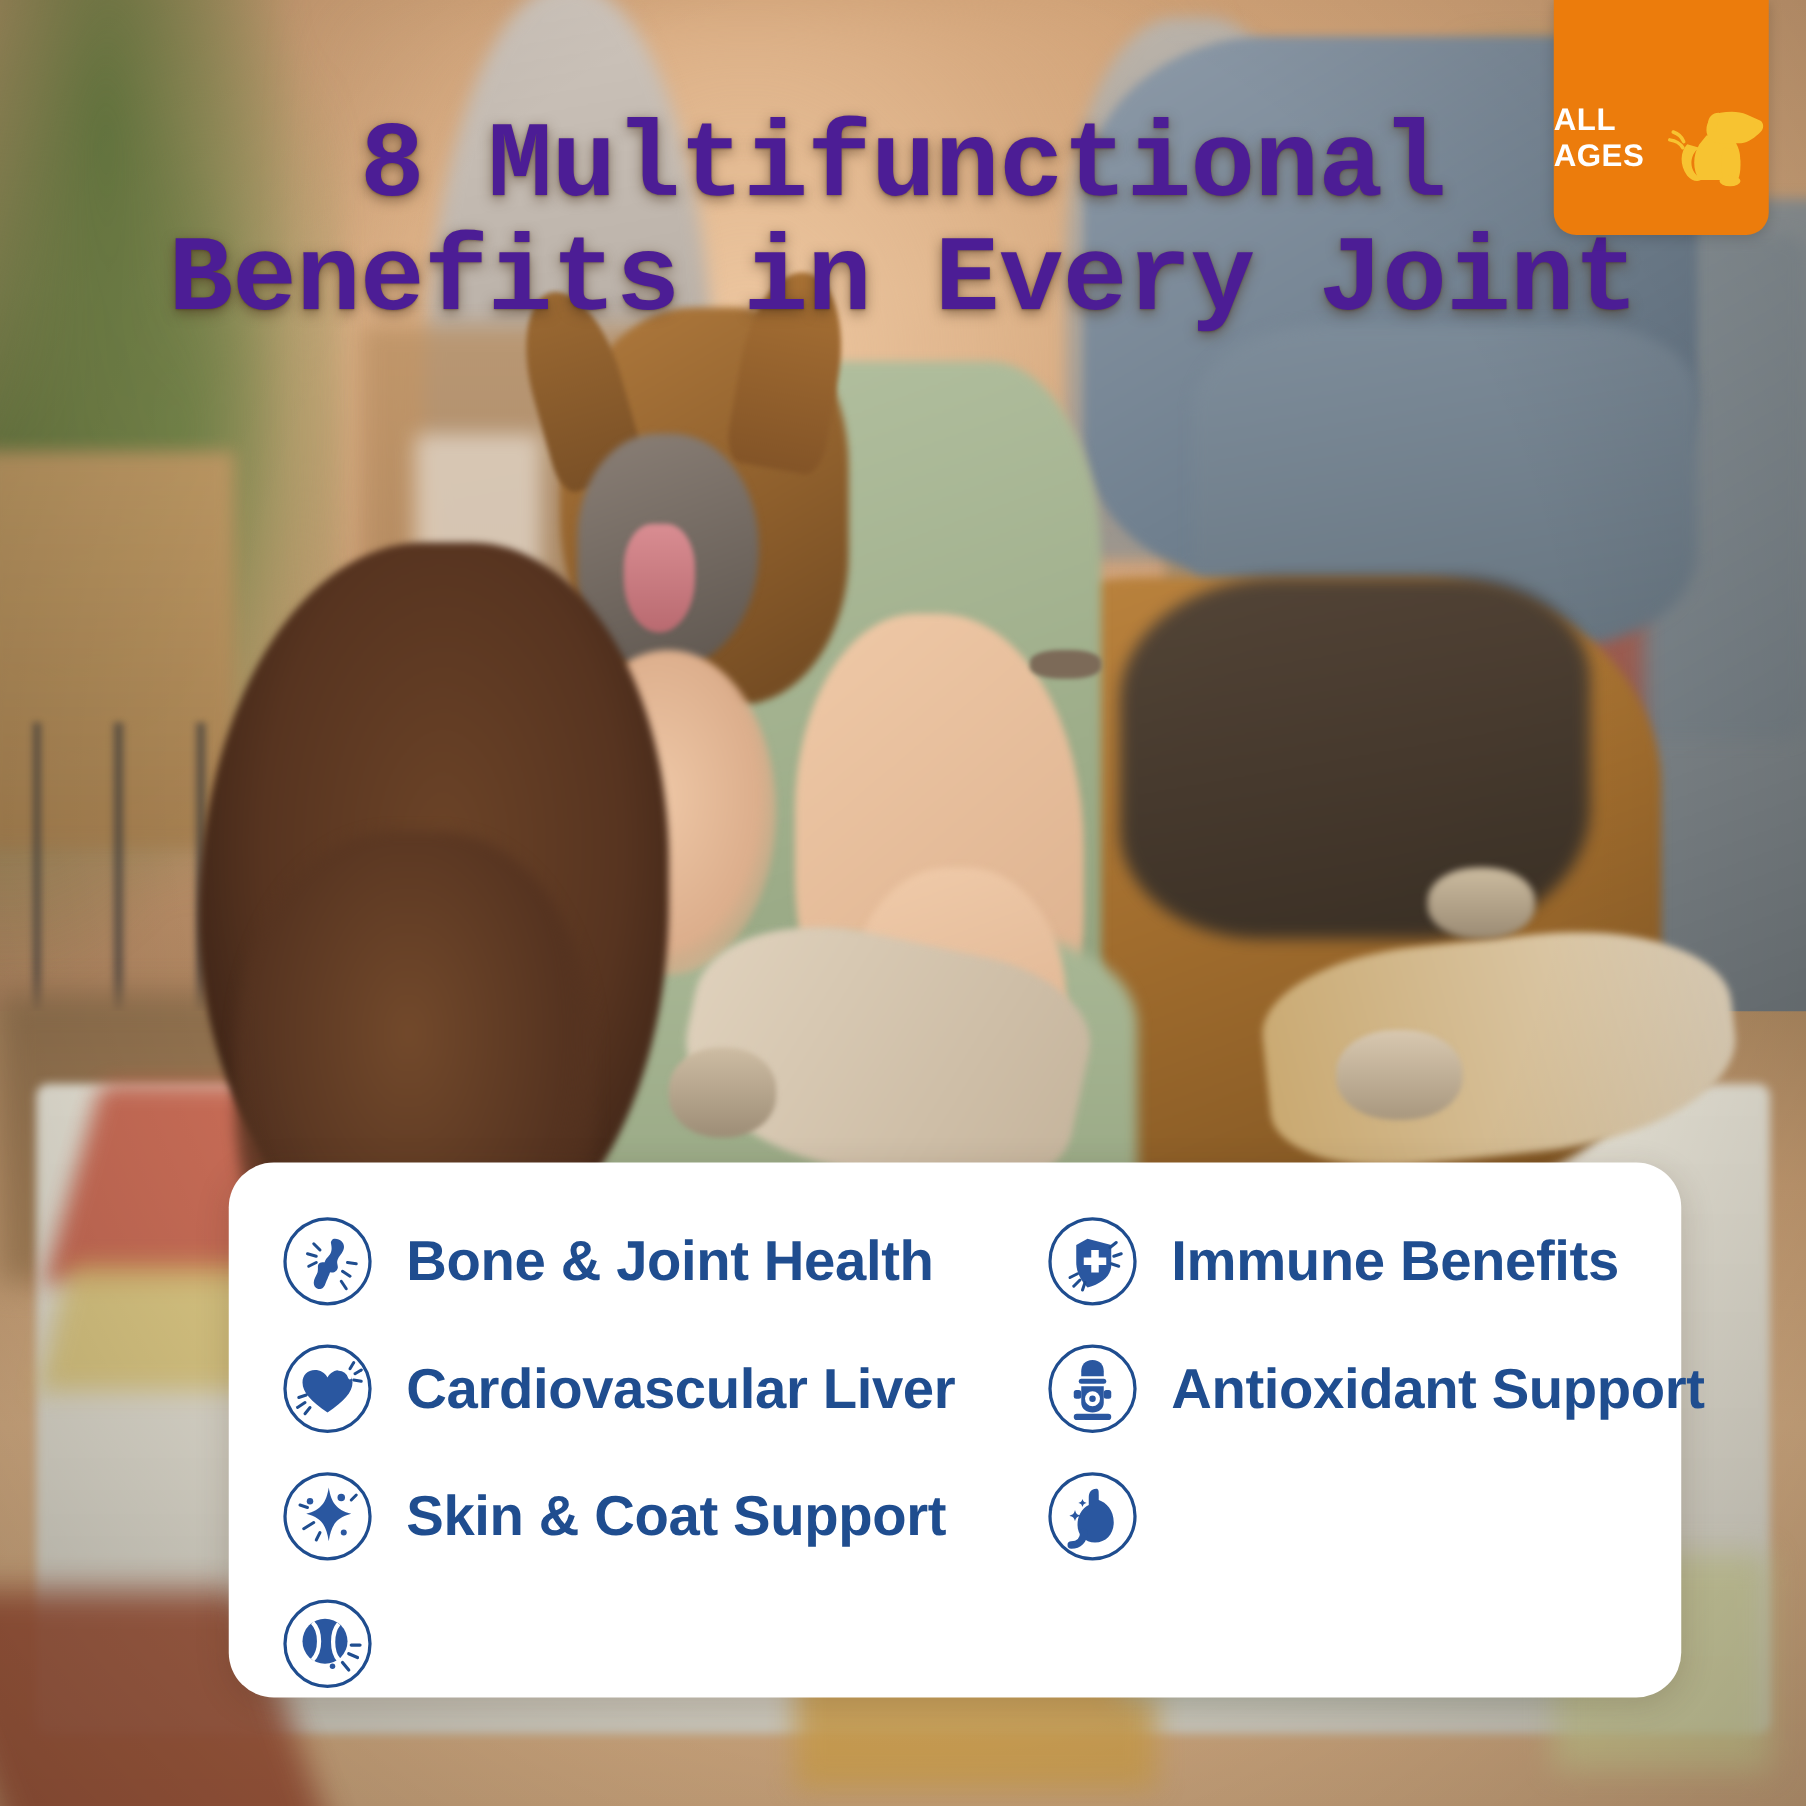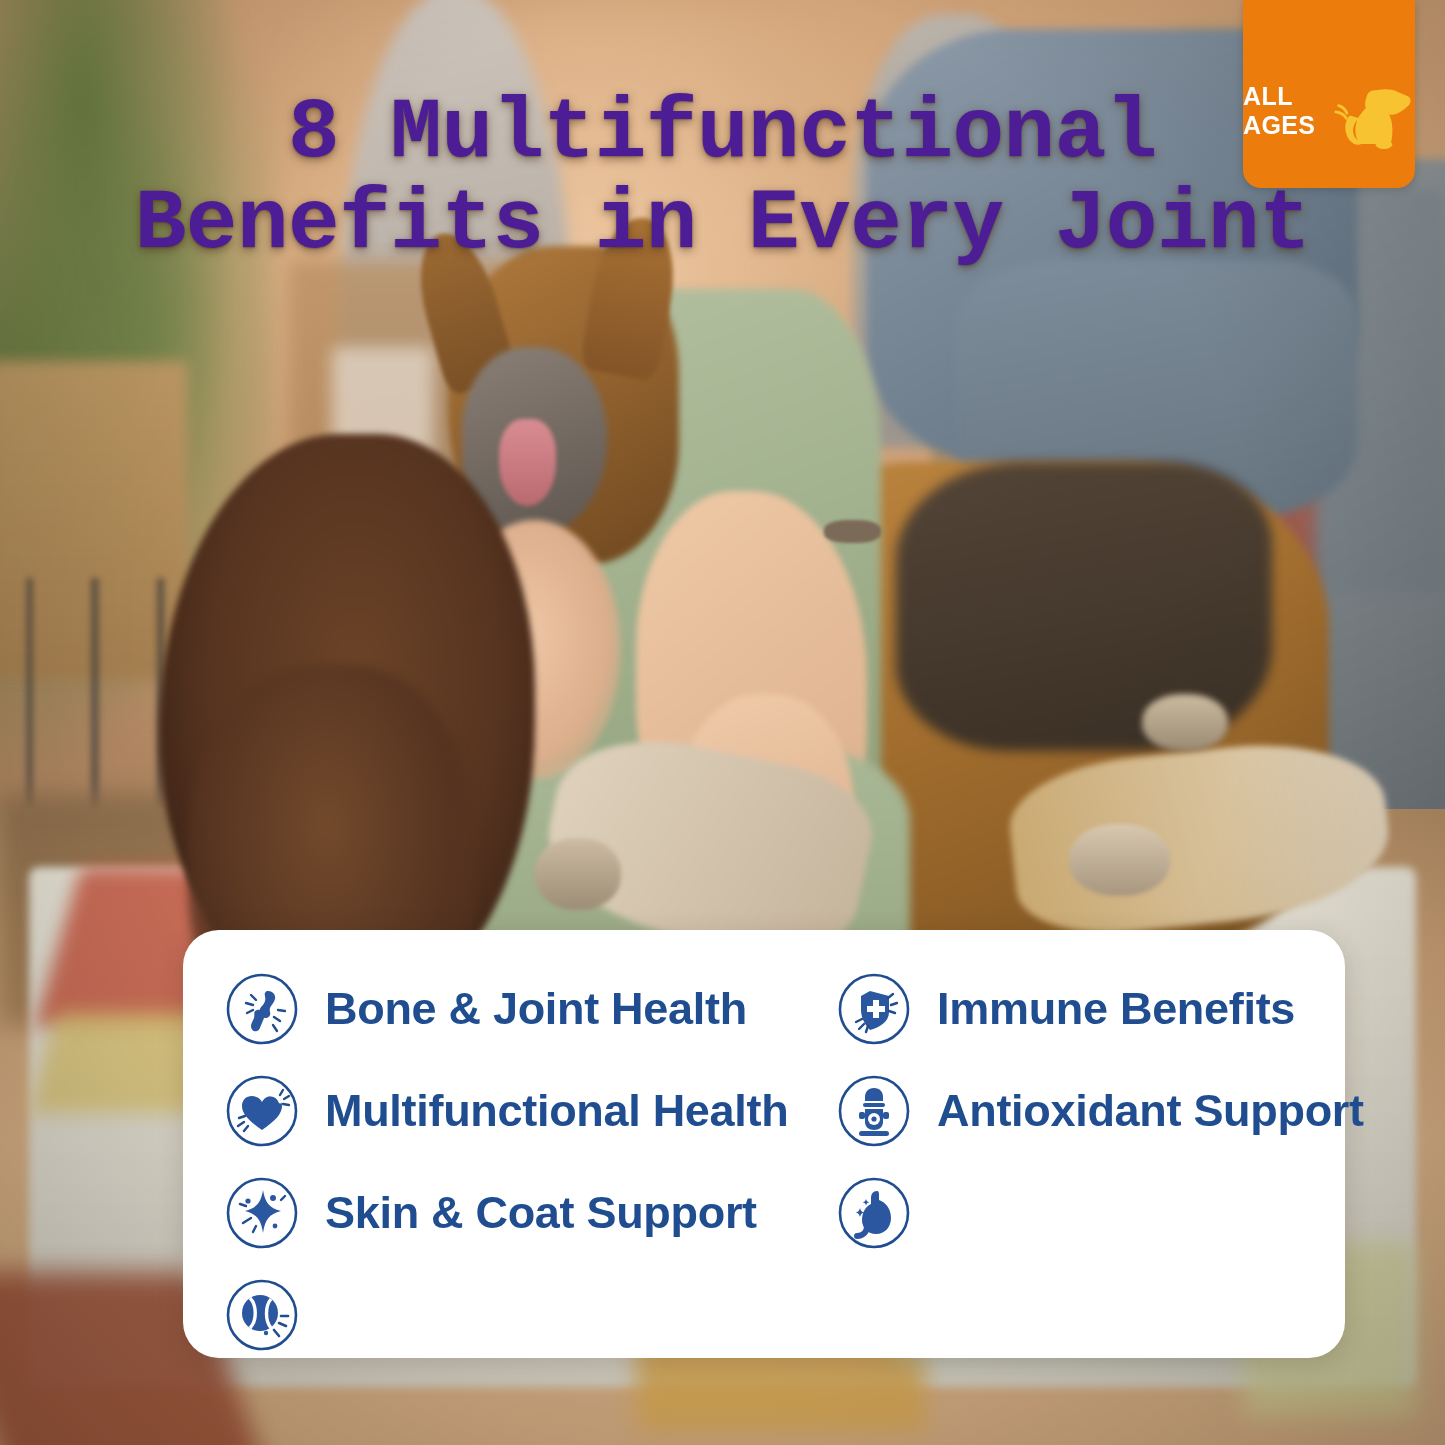--- a/index.html
+++ b/index.html
@@ -437,21 +437,21 @@
         <path d="M46 21 C50 21 54 24 55 28" fill="none" stroke="#ffffff" stroke-width="3" stroke-linecap="round"></path>
         <g stroke="#1f4d8f" stroke-width="2.4" stroke-linecap="round">
           <path d="M58 16 l-3 5"></path>
             <path d="M64 22 l-5 3"></path>
             <path d="M64 31 l-6-1"></path>
           <path d="M14 44 l6-2"></path>
             <path d="M13 52 l6-4"></path>
             <path d="M19 57 l4-5"></path>
         </g>
       </svg>
-      <span class="label">Multifunctional Health</span>
+      <span class="label">Cardiovascular Liver</span>
     </div>
 
     <div class="item">
       <svg class="ico" viewBox="0 0 74 74">
         <circle cx="37" cy="37" r="34" fill="none" stroke="#1f4d8f" stroke-width="2.6"></circle>
         <g fill="#2a57a0">
           <path d="M37 14 C31 14 28 18 28 23 L28 27 L46 27 L46 23 C46 18 43 14 37 14 Z"></path>
           <rect x="26" y="29" width="22" height="4" rx="2"></rect>
           <path d="M28 35 L46 35 L46 48 C46 53 42 56 37 56 C32 56 28 53 28 48 Z"></path>
           <rect x="22" y="38" width="6" height="7" rx="2"></rect>

